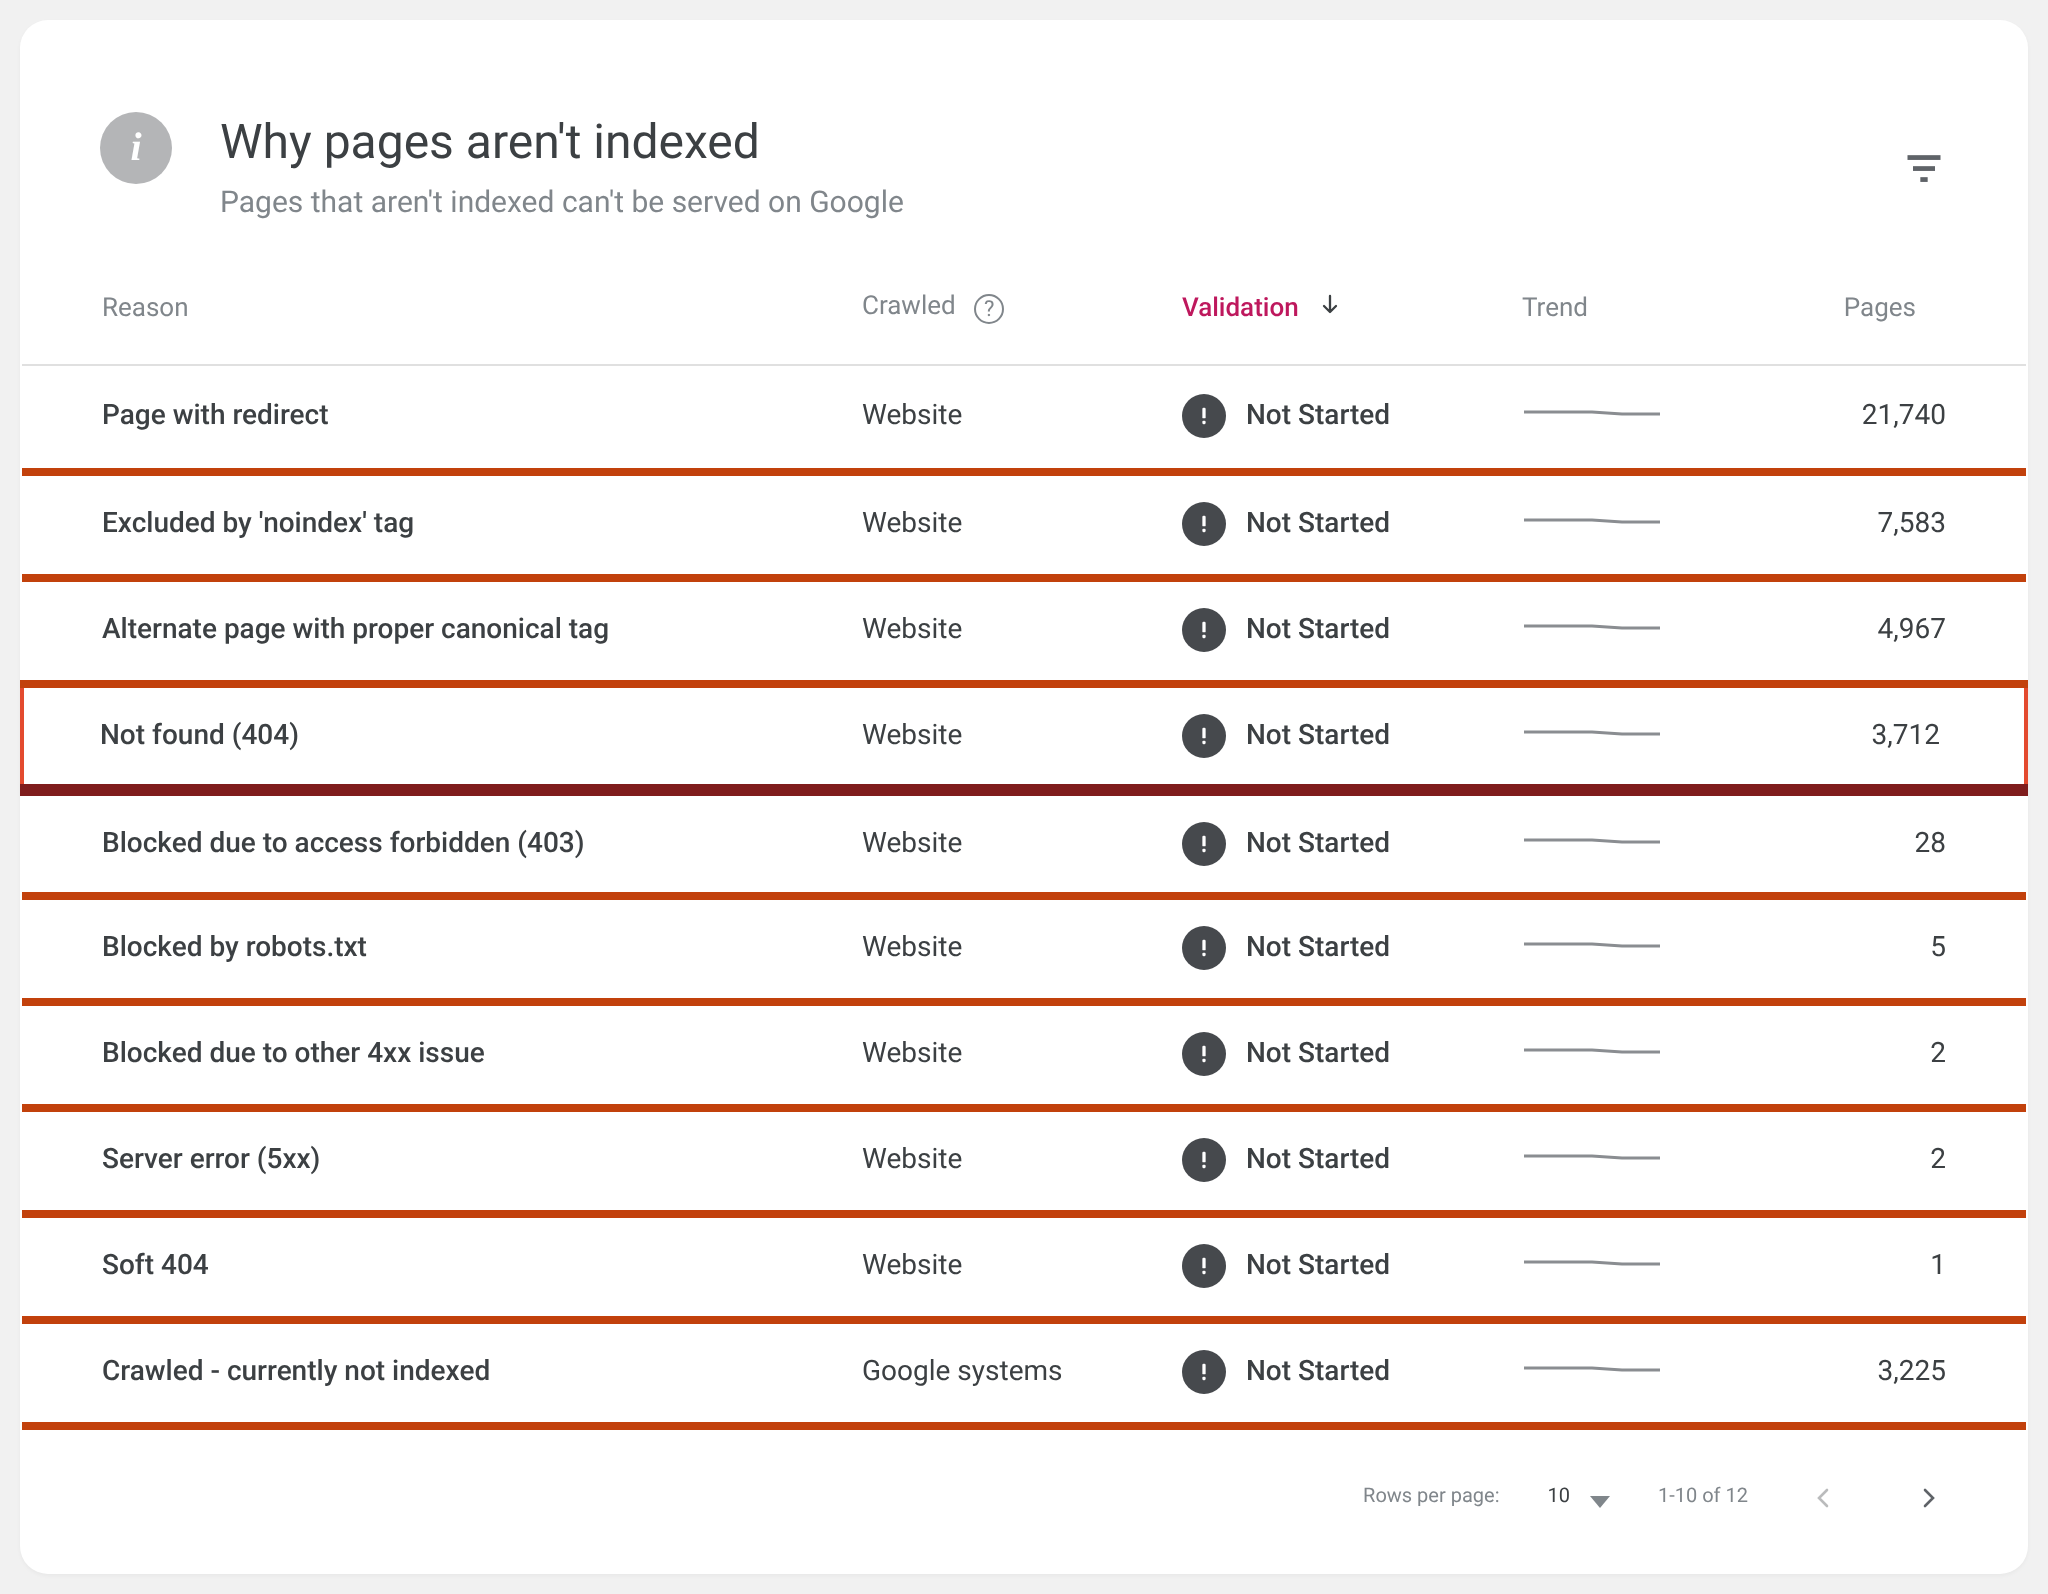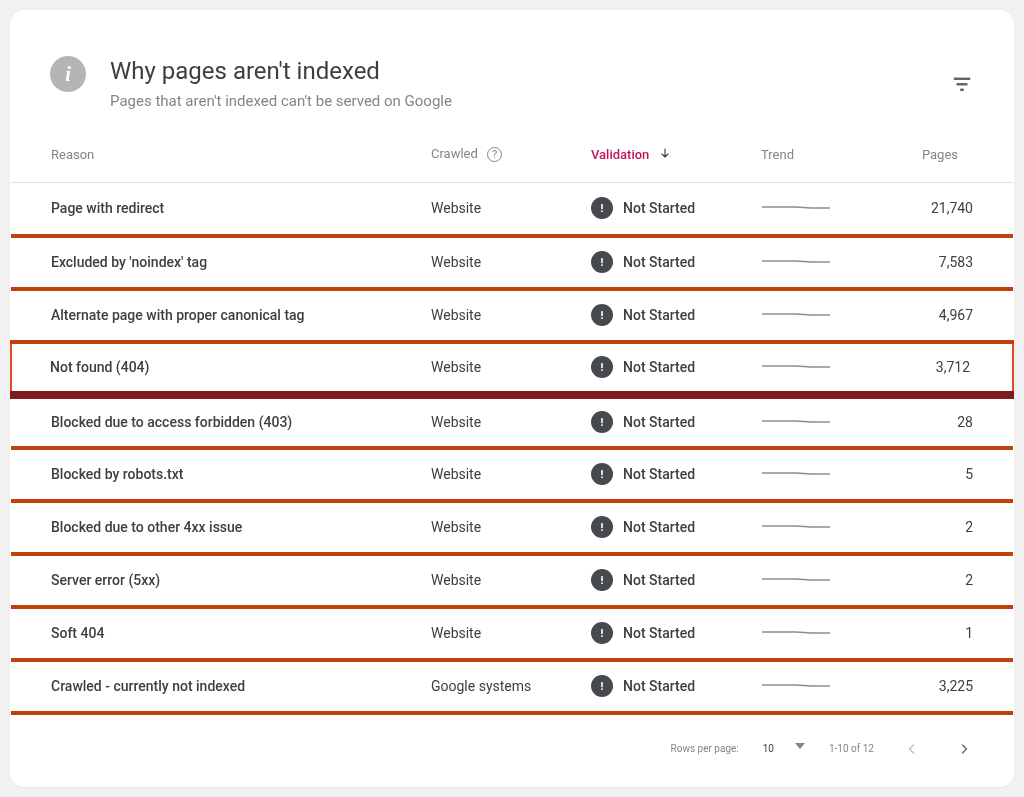--- a/index.html
+++ b/index.html
@@ -106,36 +106,36 @@
   .excl svg { width:14px; height:14px; }
   .val-text{ font-weight:500; }
   .spark {
     display:inline-block;
     width:70px; height:14px;
   }
   .pages-cell { text-align:right; padding-right:40px;}
   tr.row { cursor:pointer; }
   tr.highlight td {
     border-top: 2px solid #e34a2e;
-    border-bottom: 8px solid #7f1d1d;
+    border-bottom: 6px solid #7f1d1d;
   }
   tr.highlight td:first-child { border-left: 2px solid #e34a2e; padding-left:38px; }
   tr.highlight td:last-child  { border-right: 2px solid #e34a2e; padding-right:42px; }
 
   .footer {
     display:flex;
     align-items:center;
     justify-content:flex-end;
     gap: 24px;
     padding: 20px 36px 0 0;
     color:#80868b;
     font-size:10px;
   }
   .select {
-    display:inline-flex; align-items:flex-start; gap:21px; cursor:pointer;
+    display:inline-flex; align-items:flex-end; gap:10px; cursor:pointer;
     color:#3c4043;
   }
   .triangle-down {
     width:0; height:0; border-left:5px solid transparent; border-right:5px solid transparent;
     border-top:6px solid #80868b;
   }
   .chev {
     width:28px; height:28px; display:inline-flex; align-items:center; justify-content:center;
     cursor:pointer;
   }

